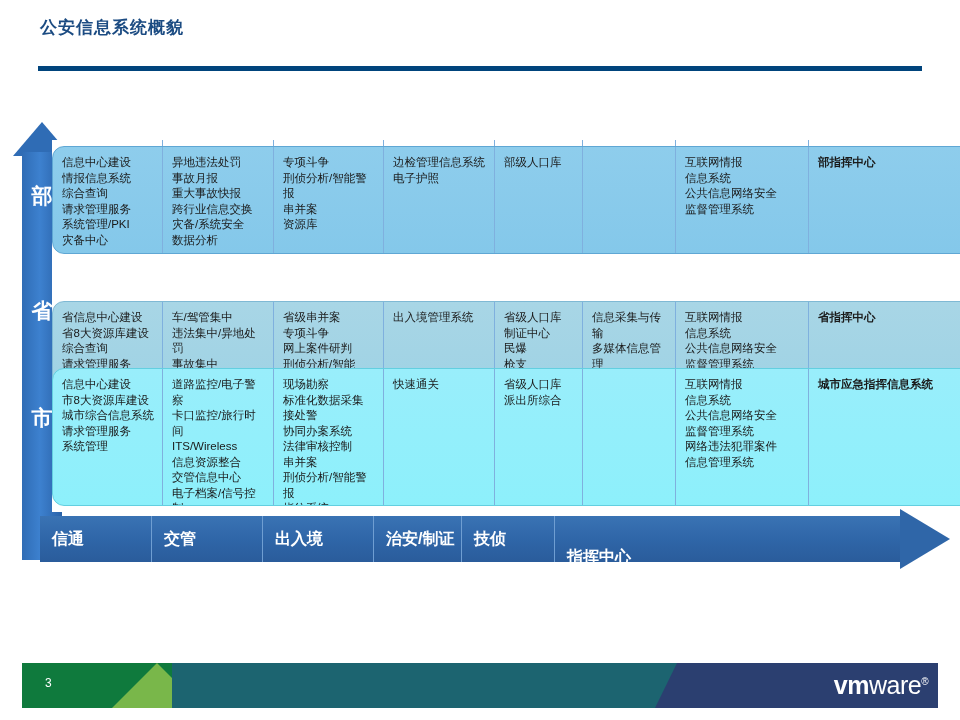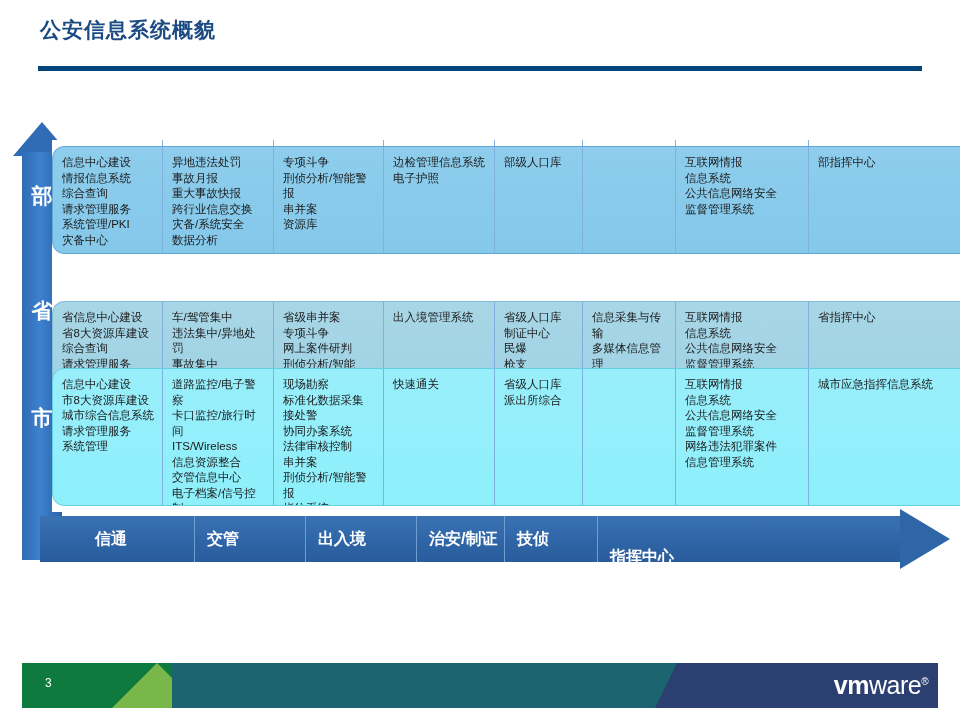--- a/index.html
+++ b/index.html
@@ -5,21 +5,21 @@
   html,body{margin:0;padding:0;}
   body{
     width:960px;height:720px;
     background:#ffffff;
     font-family:"Liberation Sans","DejaVu Sans",sans-serif;
     overflow:hidden;position:relative;
   }
   
   .slide-title{
     position:absolute;left:40px;top:16px;
-    font-size:21px;font-weight:bold;color:#1b4b82;
+    font-size:17px;font-weight:bold;color:#1b4b82;
     letter-spacing:1px;white-space:nowrap;
   }
   .title-rule{
     position:absolute;left:38px;top:66px;width:884px;height:5px;
     background:#00447c;
   }
   
   .stage{
     position:absolute;left:0;top:110px;width:960px;height:460px;
   }
@@ -50,21 +50,21 @@
   }
   .h-arrow-shaft{
     position:absolute;left:0;top:0;width:862px;height:46px;
     background:linear-gradient(to bottom,#3a73b4 0%,#2f66a8 50%,#2a5c9b 100%);
   }
   .h-arrow-head{
     position:absolute;left:860px;top:-7px;width:0;height:0;
     border-top:30px solid transparent;border-bottom:30px solid transparent;
     border-left:50px solid #2f66a8;
   }
-  .h-cells{position:absolute;left:0;top:0;width:862px;height:46px;display:flex;padding-left:43px;}
+  .h-cells{position:absolute;left:0;top:0;width:862px;height:46px;display:flex;}
   .h-cell{
     box-sizing:border-box;
     display:flex;align-items:center;
     padding-left:12px;
     color:#ffffff;font-size:16px;font-weight:bold;
     border-right:1px solid #6f9ed2;
   }
   .h-cell:last-child{border-right:none;margin-top:36px;}
 
   
@@ -90,21 +90,21 @@
     border:1px solid #63cfe0;}
 
   .cell{
     box-sizing:border-box;
     padding:8px 6px 6px 9px;
     font-size:11.5px;line-height:15.5px;color:#1a1a1a;
     border-right:1px solid #7fb0de;
     white-space:pre-line;
     overflow:hidden;
   }
-  .cell:last-child{border-right:none;}
+  .cell:last-child{border-right:none;font-weight:bold;}
 
   
   .tick{
     position:absolute;top:0px;width:1px;height:30px;background:#7fb0de;
   }
 
   
   .footer{
     position:absolute;left:0;top:663px;width:960px;height:45px;
   }

